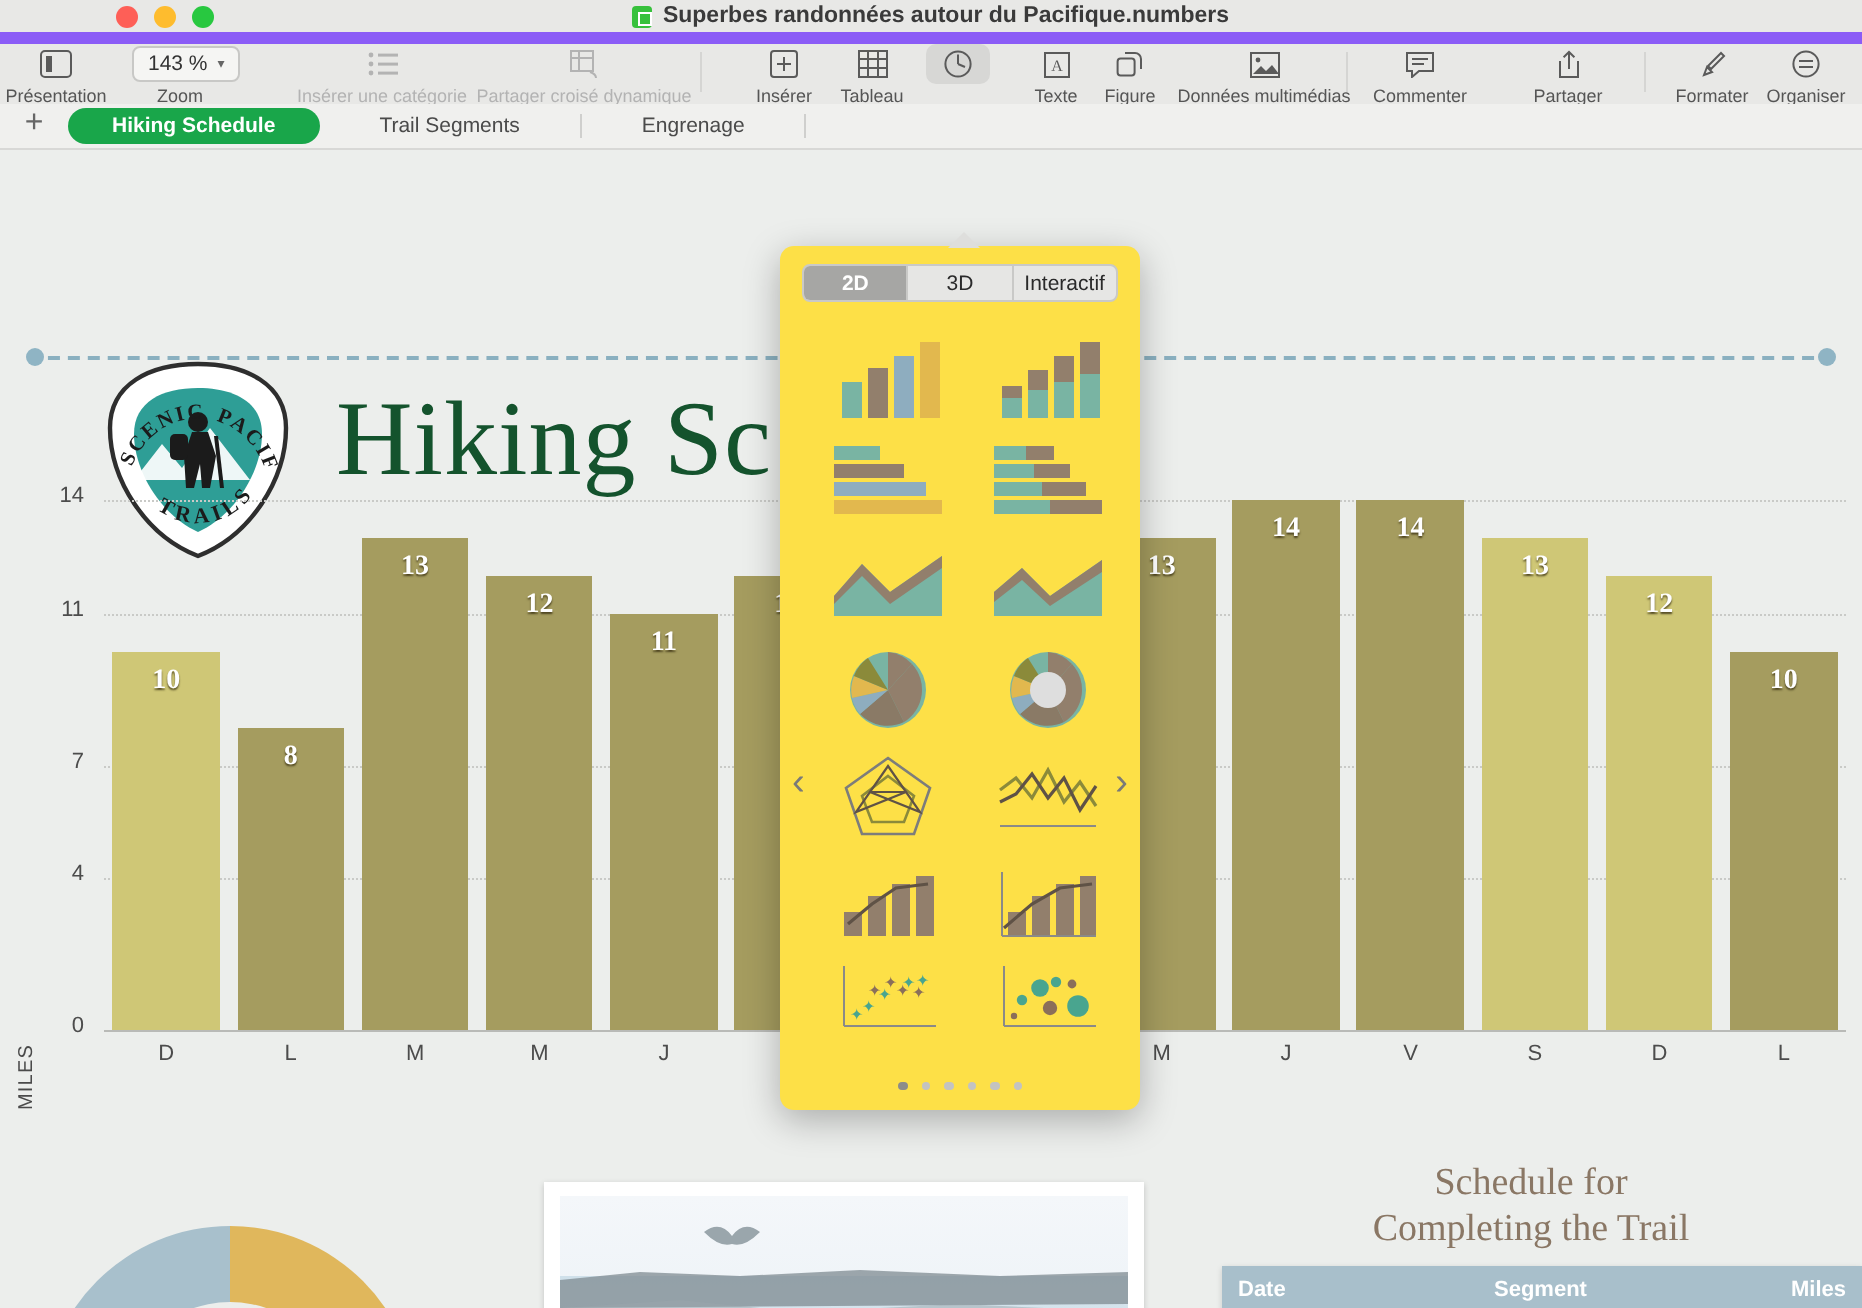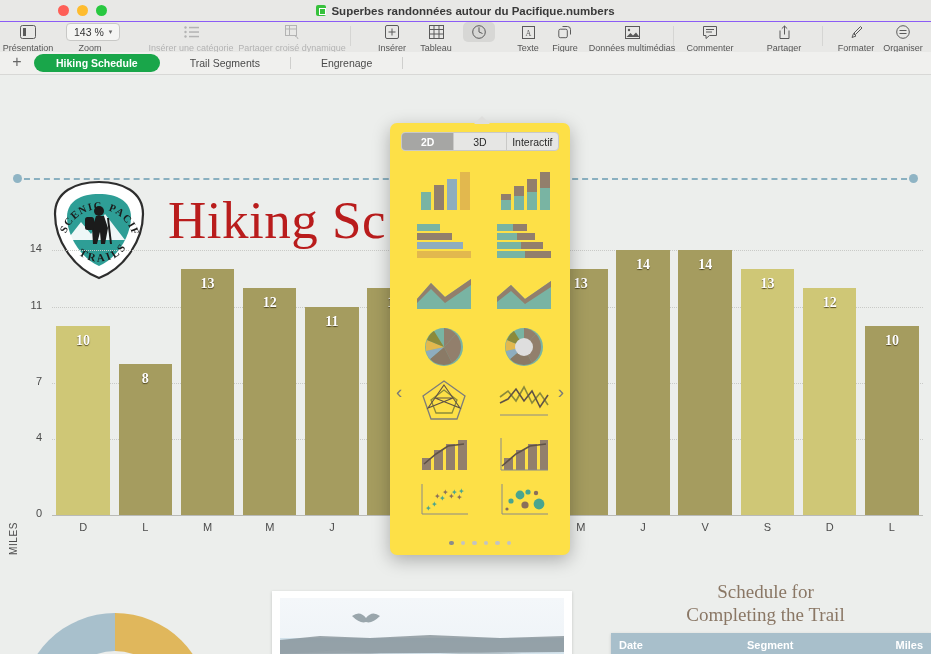--- a/index.html
+++ b/index.html
@@ -8,21 +8,21 @@
     font-family: "Liberation Sans", sans-serif;
     background: #e9eae8;
     overflow: hidden;
   }
   #app { position: relative; width: 931px; height: 654px; background: #eceeec; }
 
   
   .titlebar {
     position: absolute; top: 0; left: 0; width: 931px; height: 22px;
     background: #e8e8e6; display: flex; align-items: center;
-    border-bottom: 1px solid #8b5cf6;
+    border-bottom: 6px solid #8b5cf6;
     padding-left: 48px;
   }
   .traffic { display: flex; gap: 8px; padding-left: 10px; }
   .dot { width: 11px; height: 11px; border-radius: 50%; }
   .dot.red { background: #fe5f57; }
   .dot.yellow { background: #febc2e; }
   .dot.green { background: #28c840; }
   .titlebar-center {
     position: absolute; left: 0; right: 0; text-align: center;
     font-size: 11.5px; font-weight: bold; color: #3a3a3a;
@@ -105,21 +105,21 @@
     background: #8fb4c4;
   }
 
   
   .logo { position: absolute; left: 47px; top: 103px; width: 104px; height: 104px; }
 
   
   .doc-title {
     position: absolute; left: 168px; top: 115px;
     font-family: "Liberation Serif", serif; font-size: 53px;
-    color: #b91c1c; letter-spacing: 0.5px; white-space: nowrap;
+    color: #14532d; letter-spacing: 0.5px; white-space: nowrap;
   }
 
   
   .chart { position: absolute; left: 0; top: 155px; width: 931px; height: 300px; }
   .axis-title {
     position: absolute; left: 8px; top: 325px;
     font-size: 10px; color: #4a4a4a; letter-spacing: .6px;
     transform: rotate(-90deg); transform-origin: left top;
   }
   .ytick {

